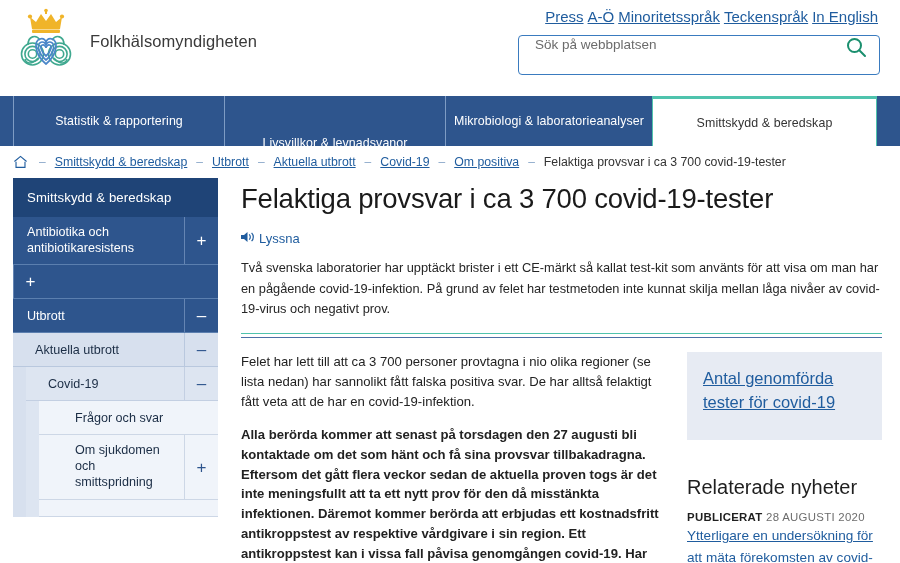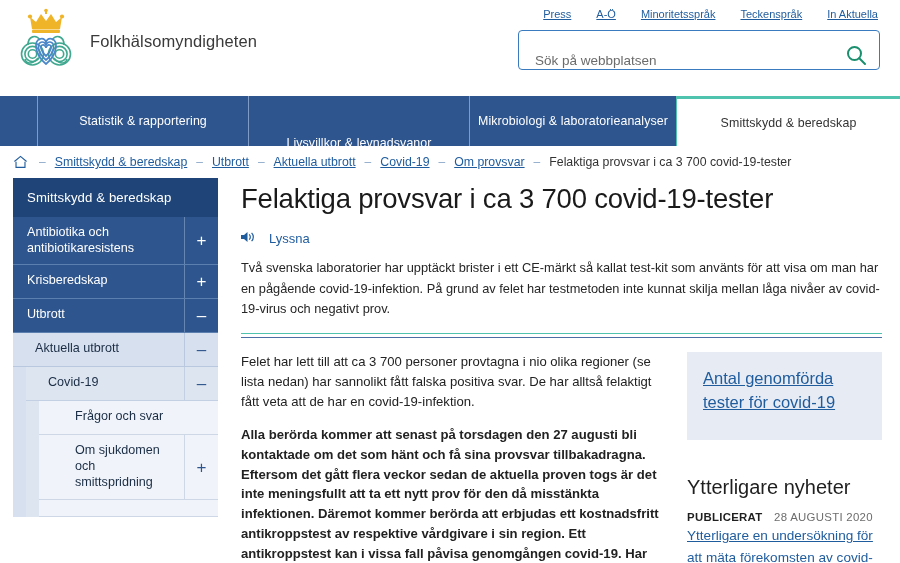--- a/index.html
+++ b/index.html
@@ -38,38 +38,38 @@
     white-space: nowrap;
   }
   .header-right {
     flex: 1;
     padding-right: 20px;
     padding-top: 8px;
   }
   .toplinks {
     display: flex;
     justify-content: flex-end;
-    gap: 25px;
-    font-size: 11px;
+    gap: 4px;
+    font-size: 15px;
     padding-right: 2px;
   }
   .toplinks a {
     color: #1f5c9e;
     text-decoration: underline;
     white-space: nowrap;
   }
   .searchbar {
     margin-top: 10px;
     margin-left: auto;
     width: 362px;
     height: 40px;
     border: 1.5px solid #3a7bbf;
     border-radius: 4px;
     display: flex;
-    align-items: flex-end;
+    align-items: flex-start;
     padding: 0 10px 0 14px;
     background: #fff;
   }
   .searchbar input {
     flex: 1;
     border: 0;
     outline: none;
     font-size: 13.5px;
     font-family: inherit;
     color: #444;
@@ -81,21 +81,20 @@
     padding: 0 2px; display: flex; align-items: center;
   }
 
   
   .mainnav {
     display: flex;
     height: 50px;
     background: #2e558d;
     align-items: stretch;
     padding-left: 13px;
-    justify-content: flex-end;
   }
   .navtab {
     flex: 0 0 auto;
     display: flex;
     align-items: center;
     justify-content: center;
     color: #ffffff;
     font-size: 12.4px;
     padding: 0 22px;
     border-left: 1px solid #7e9cc4;
@@ -149,21 +148,21 @@
   .sidebar { width: 205px; flex: 0 0 205px; }
   .sb-title {
     background: #1f4477;
     color: #ffffff;
     font-size: 13.2px;
     padding: 12px 14px;
     letter-spacing: .1px;
   }
   .sb-item {
     display: flex;
-    align-items: flex-start;
+    align-items: flex-end;
     justify-content: space-between;
     font-size: 12.6px;
     cursor: pointer;
     border-bottom: 1px solid #5b7faf;
     min-height: 34px;
   }
   .sb-item .sb-label { padding: 8px 10px 8px 14px; line-height: 1.25; }
   .sb-item .sb-toggle {
     width: 34px;
     flex: 0 0 34px;
@@ -230,21 +229,21 @@
     font-size: 27.5px;
     font-weight: 400;
     color: #1a1a1a;
     margin: 5px 0 0 0;
     letter-spacing: -.2px;
     line-height: 1.18;
   }
   .listen {
     display: inline-flex;
     align-items: center;
-    gap: 14px;
+    gap: 4px;
     margin-top: 16px;
     color: #1f5c9e;
     font-size: 13px;
     cursor: pointer;
   }
   .lead {
     font-size: 12.8px;
     line-height: 1.58;
     color: #262626;
     margin-top: 11px;
@@ -288,21 +287,21 @@
     font-size: 20px;
     font-weight: 400;
     color: #1f1f1f;
     margin: 36px 0 12px 0;
   }
   .news-meta {
     font-size: 11.4px;
     letter-spacing: .3px;
   }
   .news-meta .lbl { color: #1f1f1f; font-weight: bold; }
-  .news-meta .date { color: #6d6d6d; margin-left: 8px; }
+  .news-meta .date { color: #6d6d6d; }
   .news-link {
     display: block;
     color: #1f5c9e;
     font-size: 13.6px;
     text-decoration: underline;
     line-height: 1.62;
     margin-top: 2px;
   }
 </style>
 </head>
@@ -348,21 +347,21 @@
       </span>
       <span class="brand-name">Folkhälsomyndigheten</span>
     </div>
 
     <div class="header-right">
       <nav class="toplinks">
         <a href="#">Press</a>
         <a href="#">A-Ö</a>
         <a href="#">Minoritetsspråk</a>
         <a href="#">Teckenspråk</a>
-        <a href="#">In Aktuella</a>
+        <a href="#">In English</a>
       </nav>
       <div class="searchbar">
         <input type="text" placeholder="Sök på webbplatsen" style="">
         <button class="search-btn">
           <span>
             <svg width="22" height="22" viewBox="0 0 22 22" fill="none" stroke="#1a8f6e" stroke-width="2">
               <circle cx="9.5" cy="9.5" r="6.5"></circle>
               <line x1="14.3" y1="14.3" x2="20" y2="20" stroke-linecap="round"></line>
             </svg>
           </span>
@@ -387,37 +386,36 @@
     </span>
     <span class="bc-sep">–</span>
     <a href="#">Smittskydd &amp; beredskap</a>
     <span class="bc-sep">–</span>
     <a href="#">Utbrott</a>
     <span class="bc-sep">–</span>
     <a href="#">Aktuella utbrott</a>
     <span class="bc-sep">–</span>
     <a href="#">Covid-19</a>
     <span class="bc-sep">–</span>
-    <a href="#">Om provsvar</a>
+    <a href="#">Om positiva</a>
     <span class="bc-sep">–</span>
     <span class="bc-current">Felaktiga provsvar i ca 3 700 covid-19-tester</span>
   </div>
 
   <div class="content">
 
     <aside class="sidebar">
       <div class="sb-title">Smittskydd &amp; beredskap</div>
 
       <div class="sb-item lvl0">
         <span class="sb-label">Antibiotika och antibiotikaresistens</span>
         <span class="sb-toggle">+</span>
       </div>
 
       <div class="sb-item lvl0">
-        <span class="sb-label">Krisberedskap</span>
         <span class="sb-toggle">+</span>
       </div>
 
 
       <div class="sb-item lvl0">
         <span class="sb-label">Utbrott</span>
         <span class="sb-toggle">–</span>
       </div>
 
       <div class="sb-item lvl1">
@@ -470,21 +468,21 @@
       <div class="cols">
         <div class="col-main">
           <p>Felet har lett till att ca 3 700 personer provtagna i nio olika regioner (se lista nedan) har sannolikt fått falska positiva svar. De har alltså felaktigt fått veta att de har en covid-19-infektion.</p>
           <p class="strong">Alla berörda kommer att senast på torsdagen den 27 augusti bli kontaktade om det som hänt och få sina provsvar tillbakadragna. Eftersom det gått flera veckor sedan de aktuella proven togs är det inte meningsfullt att ta ett nytt prov för den då misstänkta infektionen. Däremot kommer berörda att erbjudas ett kostnadsfritt antikroppstest av respektive vårdgivare i sin region. Ett antikroppstest kan i vissa fall påvisa genomgången covid-19. Har du testats för covid-19 och inte blivit kontaktad senast den torsdag 27 augusti så kan du alltså räkna med att ditt provsvar är korrekt.</p>
         </div>
 
         <div class="col-side">
           <div class="sidebox">
             <a href="#">Antal genomförda tester för covid-19</a>
           </div>
-          <h2 class="side-head">Ytterligare nyheter</h2>
+          <h2 class="side-head">Relaterade nyheter</h2>
           <div>
             <div class="news-meta">
               <span class="lbl">PUBLICERAT</span>
               <span class="date">28 AUGUSTI 2020</span>
             </div>
             <a href="#" class="news-link">Ytterligare en undersökning för att mäta förekomsten av covid-19</a>
           </div>
         </div>
       </div>
     </main>

